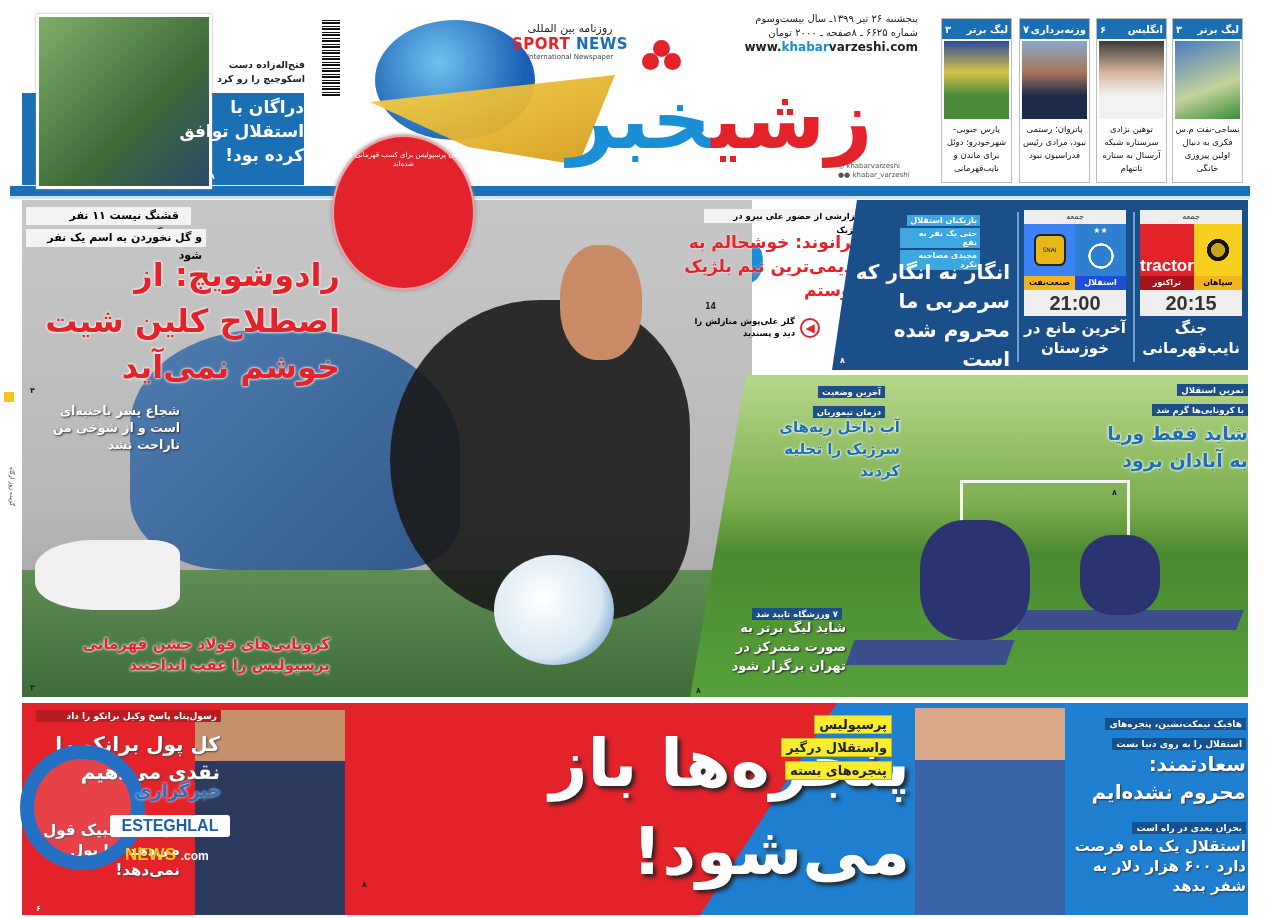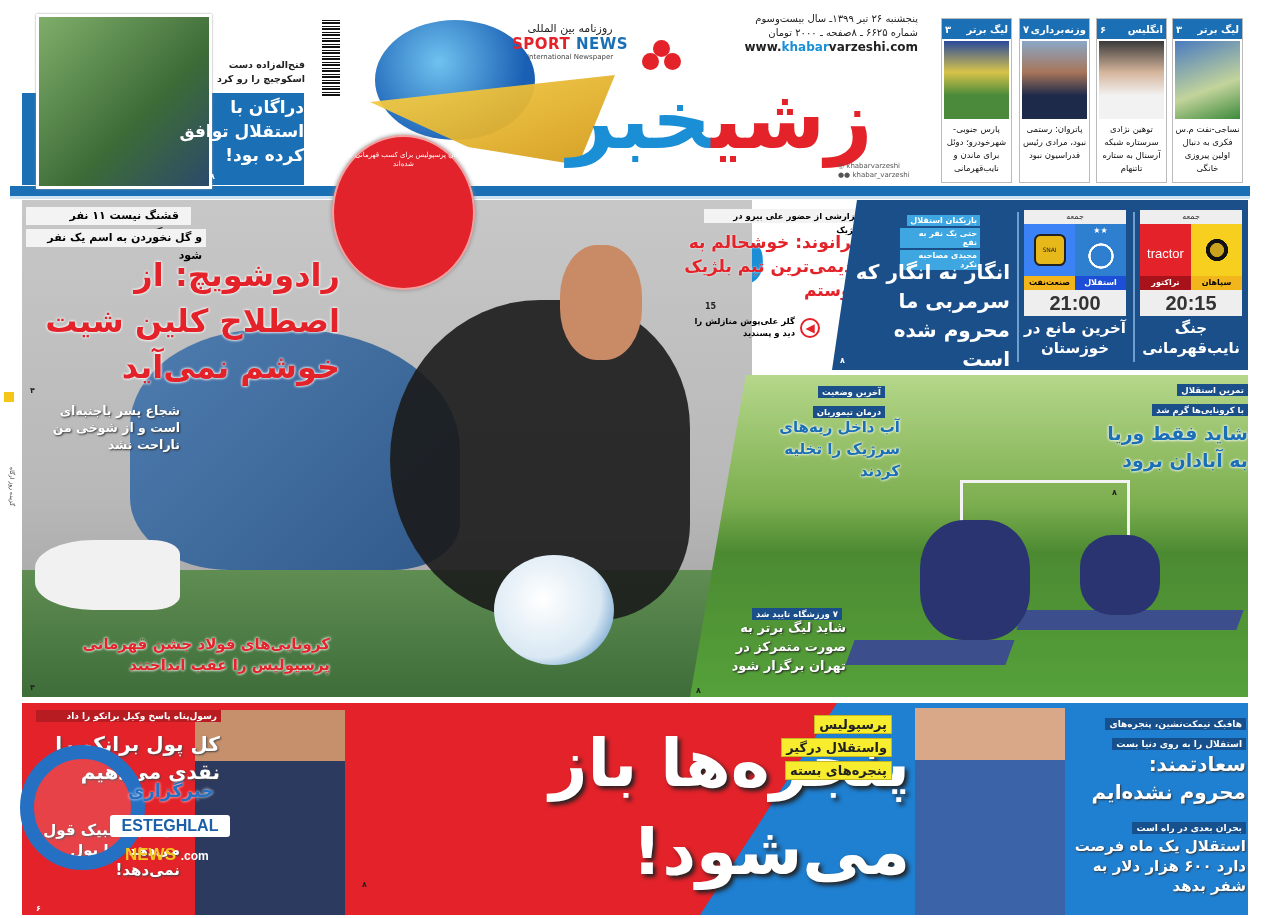--- a/index.html
+++ b/index.html
@@ -95,21 +95,21 @@
 .bl-sub{left:40px;top:820px;width:140px;font-size:15px;line-height:20px;color:#fff;text-align:right;font-weight:bold;text-shadow:1px 1px 2px #444}
 .suit1{left:195px;top:710px;width:150px;height:205px;background:linear-gradient(180deg,#c7906c 0 25%,#2b3a5e 25%)}
 .suit2{left:915px;top:708px;width:150px;height:207px;background:linear-gradient(180deg,#d9a889 0 25%,#3b63a8 25%)}
 .br-sup{right:34px;top:712px;text-align:right;width:150px}
 .br-tag{display:inline-block;background:#16508d;color:#fff;font-size:9px;font-weight:bold;padding:1px 4px;margin-bottom:2px}
 .br-title{right:34px;top:750px;width:170px;font-size:20px;line-height:28px;color:#fff;text-align:right;font-weight:bold;text-shadow:1px 1px 2px #333}
 .br-sub{right:34px;top:836px;width:175px;font-size:15px;line-height:20px;color:#fff;text-align:right;font-weight:bold;text-shadow:1px 1px 2px #333}
 .br-tag2{right:34px;top:816px}
 
 .wm-ring{left:20px;top:745px;width:125px;height:125px;border-radius:50%;border:14px solid #2670c4;background:rgba(255,255,255,.15)}
-.wm-fa{left:128px;top:780px;width:100px;font-size:18px;color:#2670c4;font-weight:bold;text-align:left;text-shadow:0 0 3px #fff}
+.wm-fa{left:128px;top:780px;width:100px;font-size:18px;color:#2670c4;font-weight:bold;text-align:center;text-shadow:0 0 3px #fff}
 .wm-en{left:110px;top:815px;width:120px;height:22px;background:#fff;color:#1b5fa8;font-size:16px;font-weight:bold;text-align:center;line-height:22px;direction:ltr;font-family:"Liberation Sans",sans-serif;border-radius:3px}
 .wm-news{left:125px;top:845px;direction:ltr;font-size:17px;font-weight:bold;font-family:"Liberation Sans",sans-serif;color:#f2c91e}
 .wm-news span{color:#fff;font-size:12px}
 .side-strip{left:2px;top:390px;width:14px;height:100px;font-size:6px;writing-mode:vertical-rl;color:#333}
 .side-ico{left:4px;top:392px;width:10px;height:10px;background:#f5c518}
 </style>
 </head>
 <body>
 
 <div class="abs mast-line"></div>
@@ -201,21 +201,21 @@
 <div class="abs pg" style="left:30px;top:683px">۴</div>
 <div class="abs side-ico"></div>
 <div class="abs side-strip" style="top:406px">گزیده روز ارگاه</div>
 
 <div class="abs circle">
   <div class="s">بازیکنان پرسپولیس برای کسب قهرمانی تربیت شده‌اند</div>
 </div>
 
 <div class="abs bir-sup">گزارشی از حضور علی بیرو در بلژیک</div>
 <div class="abs bir-title">بیرانوند: خوشحالم به قدیمی‌ترین تیم بلژیک پیوستم</div>
-<div class="abs pg" style="left:705px;top:302px">15</div>
+<div class="abs pg" style="left:705px;top:302px">14</div>
 <div class="abs arrow-c">◀</div>
 <div class="abs bir-note">گلر علی‌پوش منازلش را دید و پسندید</div>
 
 <div class="abs rblue"></div>
 <div class="abs rb-tags">
   <div class="rb-tag">بازیکنان استقلال</div><br>
   <div class="rb-tag">حتی یک نفر به نفع</div><br>
   <div class="rb-tag">مجیدی مصاحبه نکرد</div>
 </div>
 <div class="abs rb-title">انگار نه انگار که سرمربی ما محروم شده است</div>
@@ -225,21 +225,21 @@
 <div class="abs vdiv" style="left:1133px"></div>
 
 <div class="abs mcard" style="left:1140px">
   <div class="day">جمعه</div>
   <div class="teams">
     <div class="team" style="background:#f7cf1e">
       <div class="crest" style="background:radial-gradient(circle,#c9a21e 30%,#111 32%,#111 48%,#f7cf1e 50%)"></div>
       <div class="tname" style="background:#f2b51c">سپاهان</div>
     </div>
     <div class="team" style="background:#e4222a">
-      <div style="margin-top:22px;color:#fff;font-size:13px;font-weight:normal;direction:ltr;font-family:'Liberation Sans',sans-serif">tractor</div>
+      <div style="margin-top:32px;color:#fff;font-size:17px;font-weight:bold;direction:ltr;font-family:'Liberation Sans',sans-serif">tractor</div>
       <div class="tname" style="background:#a8121a;color:#fff">تراکتور</div>
     </div>
   </div>
   <div class="time">20:15</div>
 </div>
 <div class="abs mcap" style="left:1136px">جنگ نایب‌قهرمانی</div>
 
 <div class="abs mcard" style="left:1024px">
   <div class="day">جمعه</div>
   <div class="teams">

